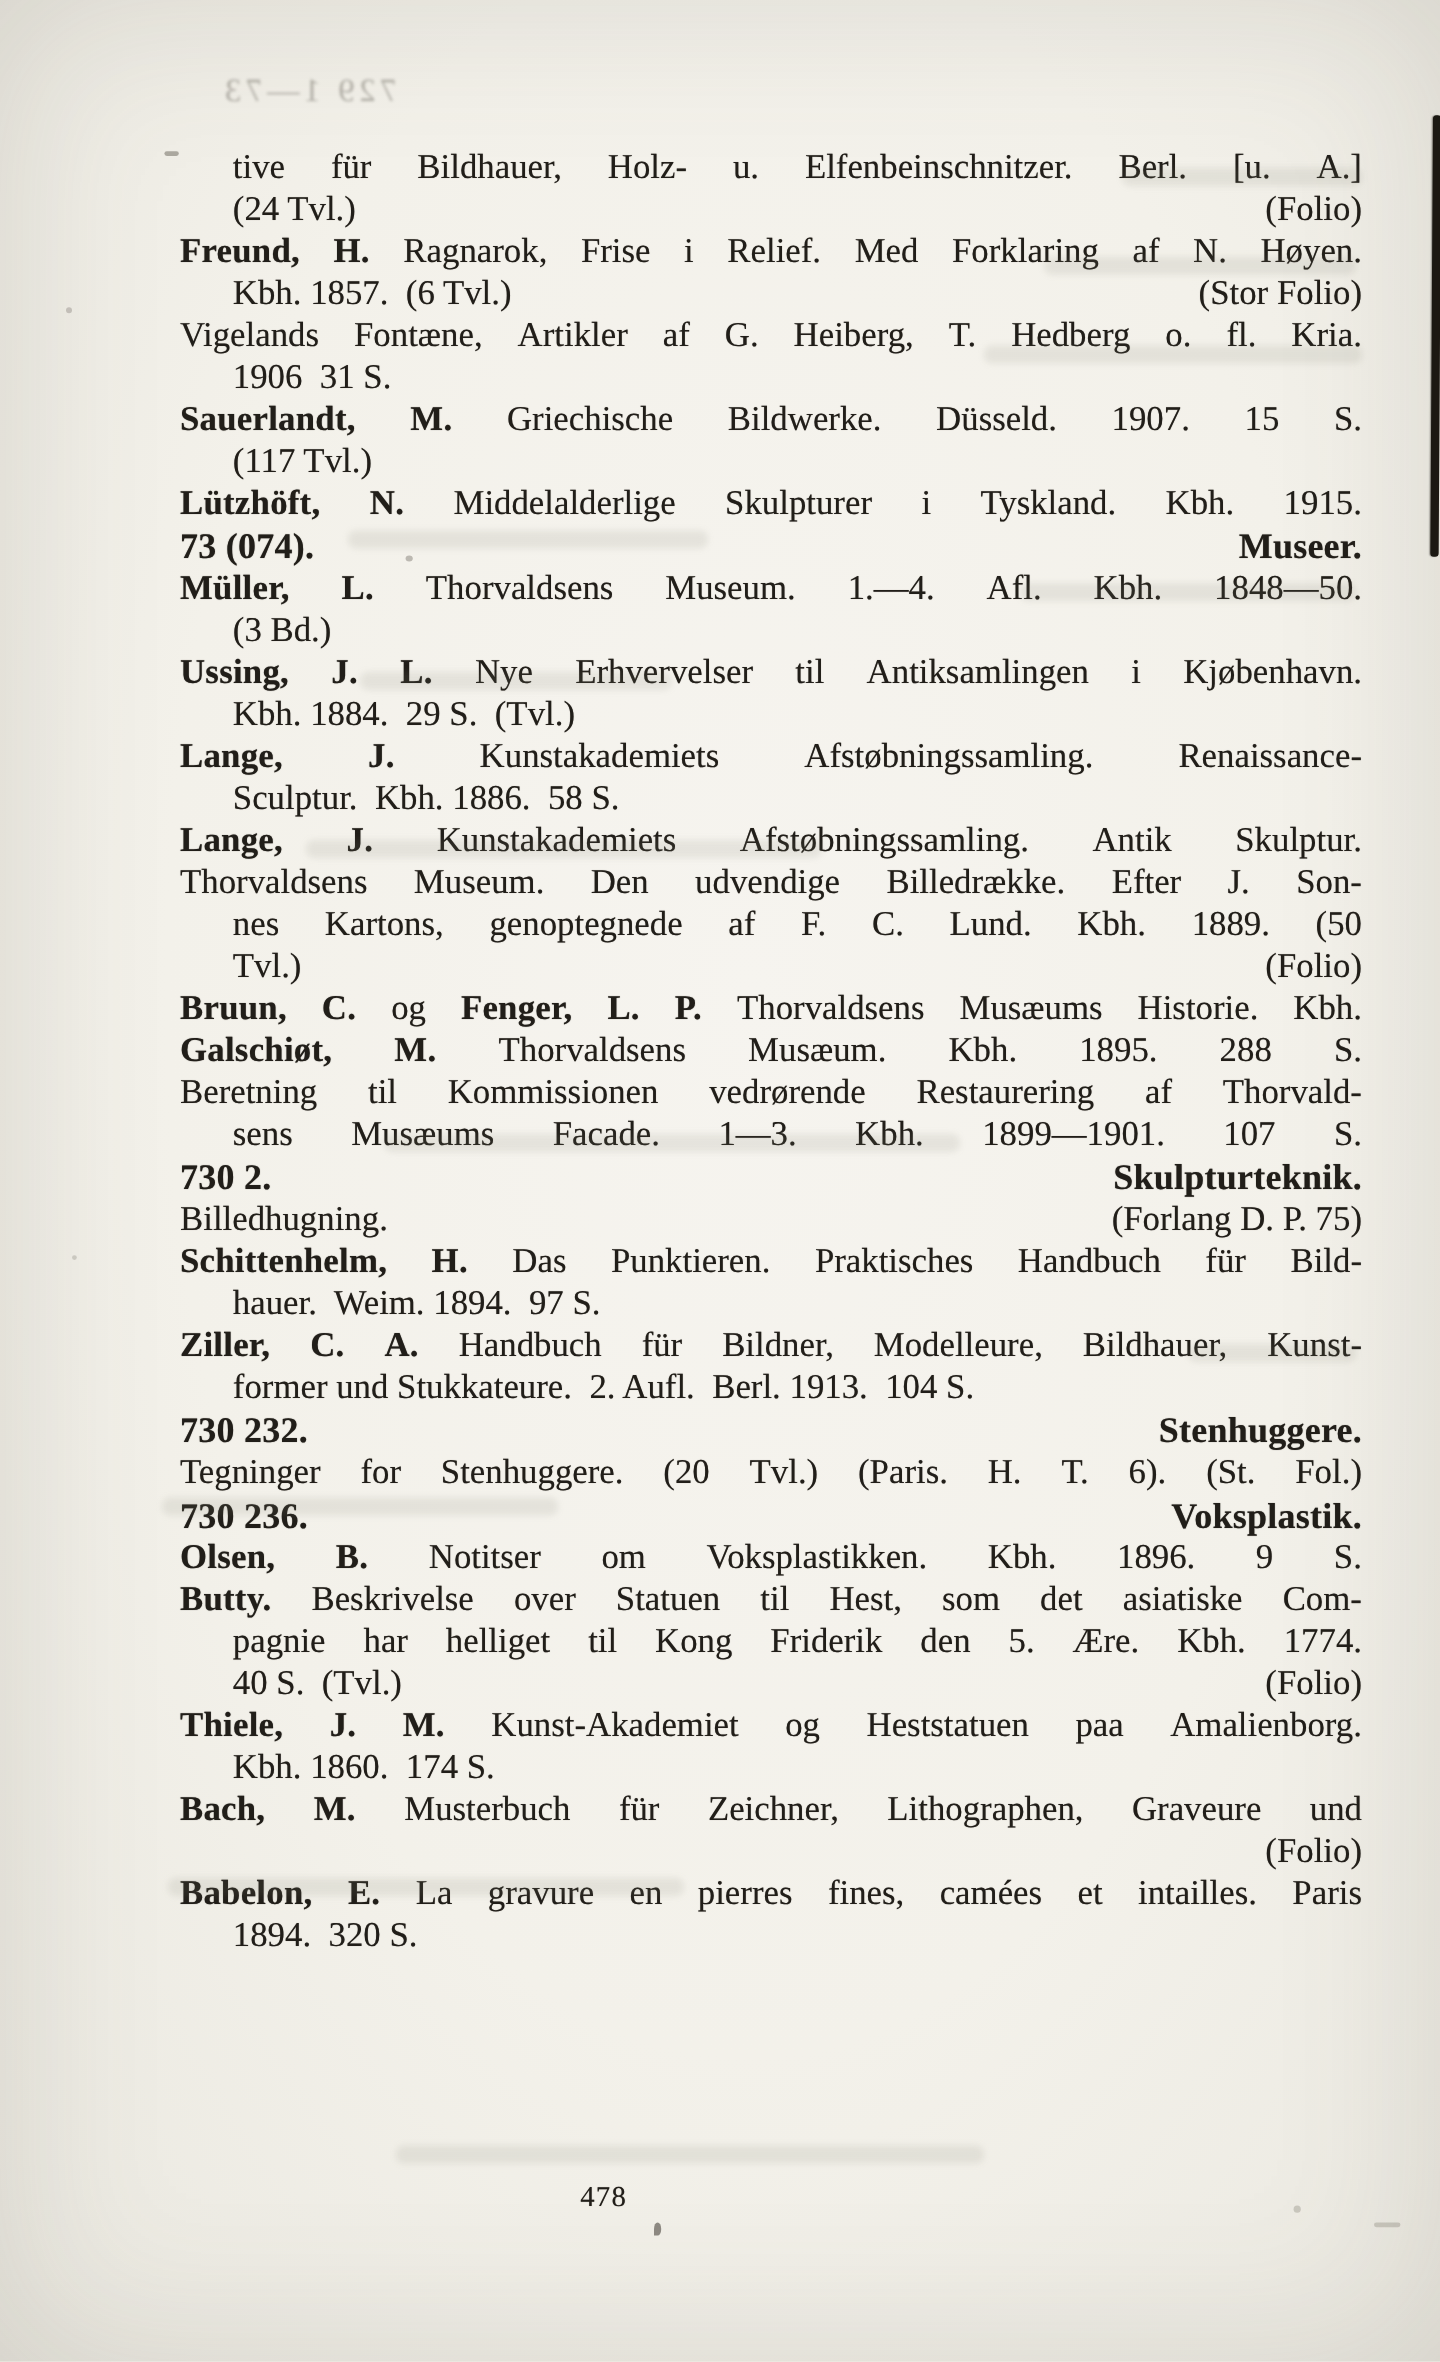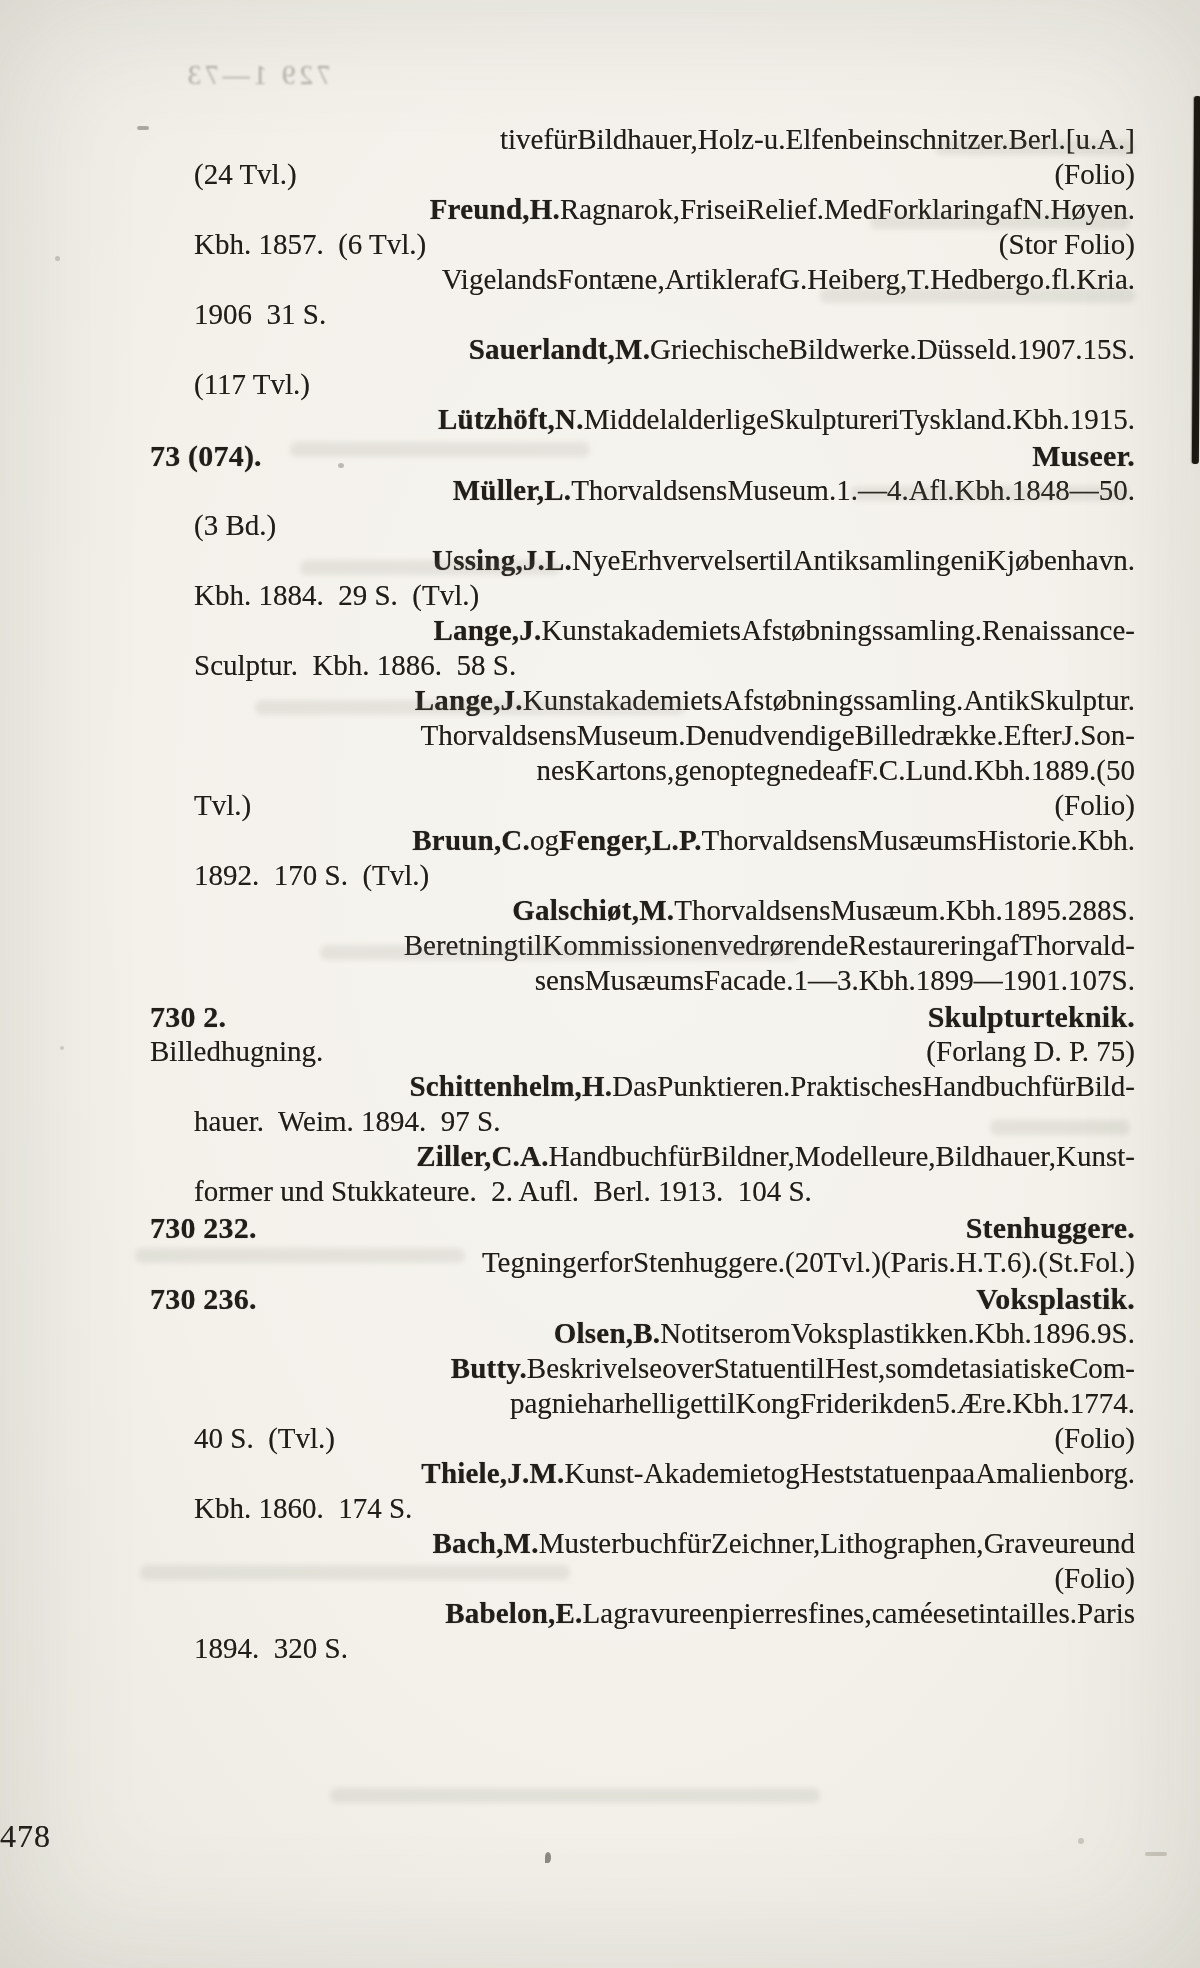--- a/index.html
+++ b/index.html
@@ -19,28 +19,28 @@
   }
   .line {
     display: flex;
     align-items: baseline;
     height: 35px; line-height: 35px;
     font-size: 29px;
     text-shadow: 0 0 0.6px rgba(35,28,20,0.55);
   }
   .line span { white-space: pre; }
   .line.indent1 { padding-left: 44px; }
-  .line.justify { justify-content: flex-end; }
+  .line.justify { justify-content: space-between; }
   .line.section { margin-top: 1px; justify-content: space-between; }
   .b { font-weight: bold; letter-spacing: 0.2px; text-shadow: 0 0 0.8px rgba(25,20,14,0.6); }
   .line.section span { font-size: 30px; }
   .right { margin-left: auto; }
   .page-number {
     position: absolute; left: 0; top: 1818px; width: 1006px;
-    font-size: 32px; letter-spacing: 1px;
+    text-align: center; font-size: 24px; letter-spacing: 1px;
     text-shadow: 0 0 0.6px rgba(35,28,20,0.55);
   }
   .bleed-header {
     position: absolute; left: 157px; top: 60px; width: 200px;
     transform: scaleX(-1);
     font-size: 27px; letter-spacing: 4px;
     color: rgba(122,119,110,0.55);
     filter: blur(1.2px);
     text-align: center;
   }
@@ -229,23 +229,20 @@
         <span class="b">C.</span>
         <span>og</span>
         <span class="b">Fenger,</span>
         <span class="b">L.</span>
         <span class="b">P.</span>
         <span>Thorvaldsens</span>
         <span>Musæums</span>
         <span>Historie.</span>
         <span>Kbh.</span>
       </div>
-      <div class="line indent1">
-        <span class="left"><span>1892.  170 S.  (Tvl.)</span></span>
-      </div>
       <div class="line indent0 justify">
         <span class="b">Galschiøt,</span>
         <span class="b">M.</span>
         <span>Thorvaldsens</span>
         <span>Musæum.</span>
         <span>Kbh.</span>
         <span>1895.</span>
         <span>288</span>
         <span>S.</span>
       </div>

